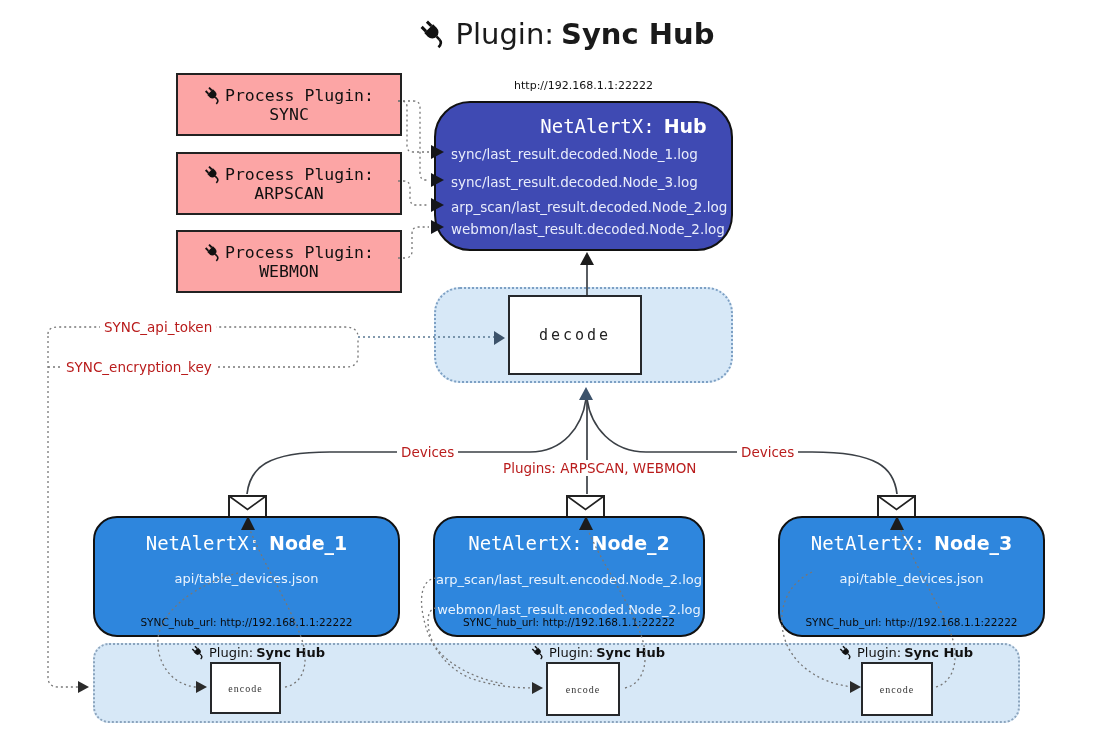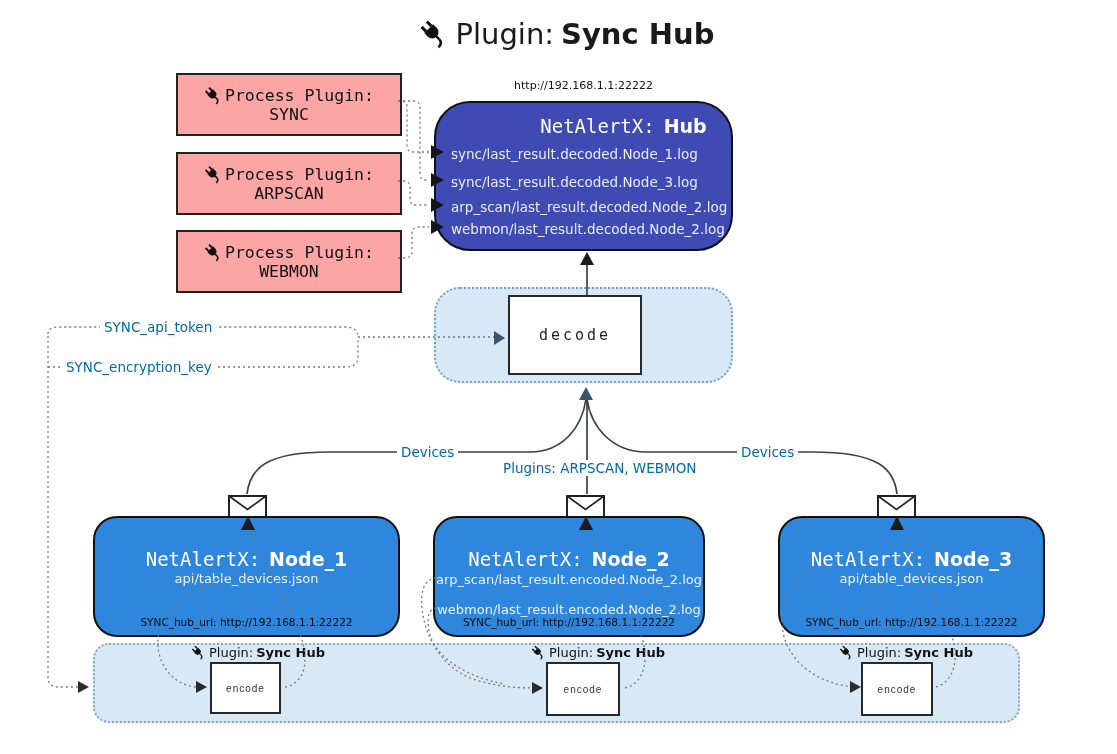--- a/index.html
+++ b/index.html
@@ -7,21 +7,21 @@
     --node:#2e86dd;
     --band:#d7e8f7;
     --accent:#3d536b;
   }
   html,body{margin:0;padding:0;background:#fff;}
   .canvas{position:relative;width:1117px;height:754px;background:#fff;overflow:hidden;
           font-family:"DejaVu Sans","Liberation Sans",sans-serif;color:#1a1a1a;padding-left:16px;}
   .mono{font-family:"DejaVu Sans Mono","Liberation Mono",monospace;}
   svg.wires{position:absolute;left:0;top:0;width:1117px;height:754px;z-index:2;pointer-events:none;}
   .wire-label{position:absolute;z-index:3;background:#fff;padding:0 4px;white-space:nowrap;
-              font-size:13.5px;color:#0369a1;}
+              font-size:13.5px;color:#b91c1c;}
   
   .title{position:absolute;left:0;right:0;top:17px;display:flex;justify-content:center;
          align-items:center;gap:7px;font-size:29px;color:#1a1a1a;z-index:1;}
   .title b{font-weight:bold;}
   
   .proc{position:absolute;left:176px;width:222px;height:59px;border:2px solid #222;background:#fca5a5;
         z-index:1;display:flex;flex-direction:column;justify-content:center;align-items:center;
         font-family:"DejaVu Sans Mono","Liberation Mono",monospace;font-size:16.5px;color:#111;}
   .proc .l1{display:flex;align-items:center;gap:2px;}
   
@@ -36,32 +36,32 @@
   
   .decode-wrap{position:absolute;left:434px;top:287px;width:299px;height:96px;background:var(--band);
                border:2px dotted #7da0c4;border-radius:26px;z-index:1;box-sizing:border-box;}
   .decode-box{position:absolute;left:508px;top:295px;width:134px;height:80px;background:#fff;
               border:2px solid #26282b;z-index:1;display:flex;align-items:center;justify-content:center;
               font-family:"DejaVu Sans Mono","Liberation Mono",monospace;font-size:15px;
               letter-spacing:3px;color:#222;box-sizing:border-box;}
   
   .node{position:absolute;top:516px;height:121px;background:var(--node);border:2px solid #111;
         border-radius:24px;color:#fff;z-index:1;box-sizing:border-box;}
-  .node-title{position:absolute;top:14px;left:0;width:100%;text-align:center;font-size:19px;margin-top:16px;}
+  .node-title{position:absolute;top:14px;left:0;width:100%;text-align:center;font-size:19px;}
   .node-file{position:absolute;left:0;width:100%;text-align:center;font-size:13px;color:#e9f3fe;
              white-space:nowrap;}
   .node-url{position:absolute;bottom:7px;left:0;width:100%;text-align:center;font-size:10.5px;
             color:#0b0b0b;white-space:nowrap;}
   .envelope{position:absolute;top:495px;z-index:1;}
   
   .band{position:absolute;left:93px;top:643px;width:927px;height:80px;background:var(--band);
         border:2px dotted #8ba4bd;border-radius:16px;z-index:1;box-sizing:border-box;}
   .encode-box{position:absolute;background:#fff;border:2px solid #26282b;z-index:1;
               display:flex;align-items:center;justify-content:center;box-sizing:border-box;
-              font-family:Liberation Sans, sans-serif;font-size:10px;
+              font-family:Liberation Serif, serif;font-size:10px;
               letter-spacing:1px;color:#333;}
   .band-label{position:absolute;top:645px;display:flex;align-items:center;gap:3px;font-size:13px;
               color:#111;z-index:1;white-space:nowrap;}
   .band-label b{font-weight:bold;}
   .plug-lg{width:30px;height:30px;}
   .plug-md{width:19px;height:19px;}
   .plug-sm{width:15px;height:15px;}
   .hidden-defs{position:absolute;width:0;height:0;overflow:hidden;}
 </style>
 </head>

